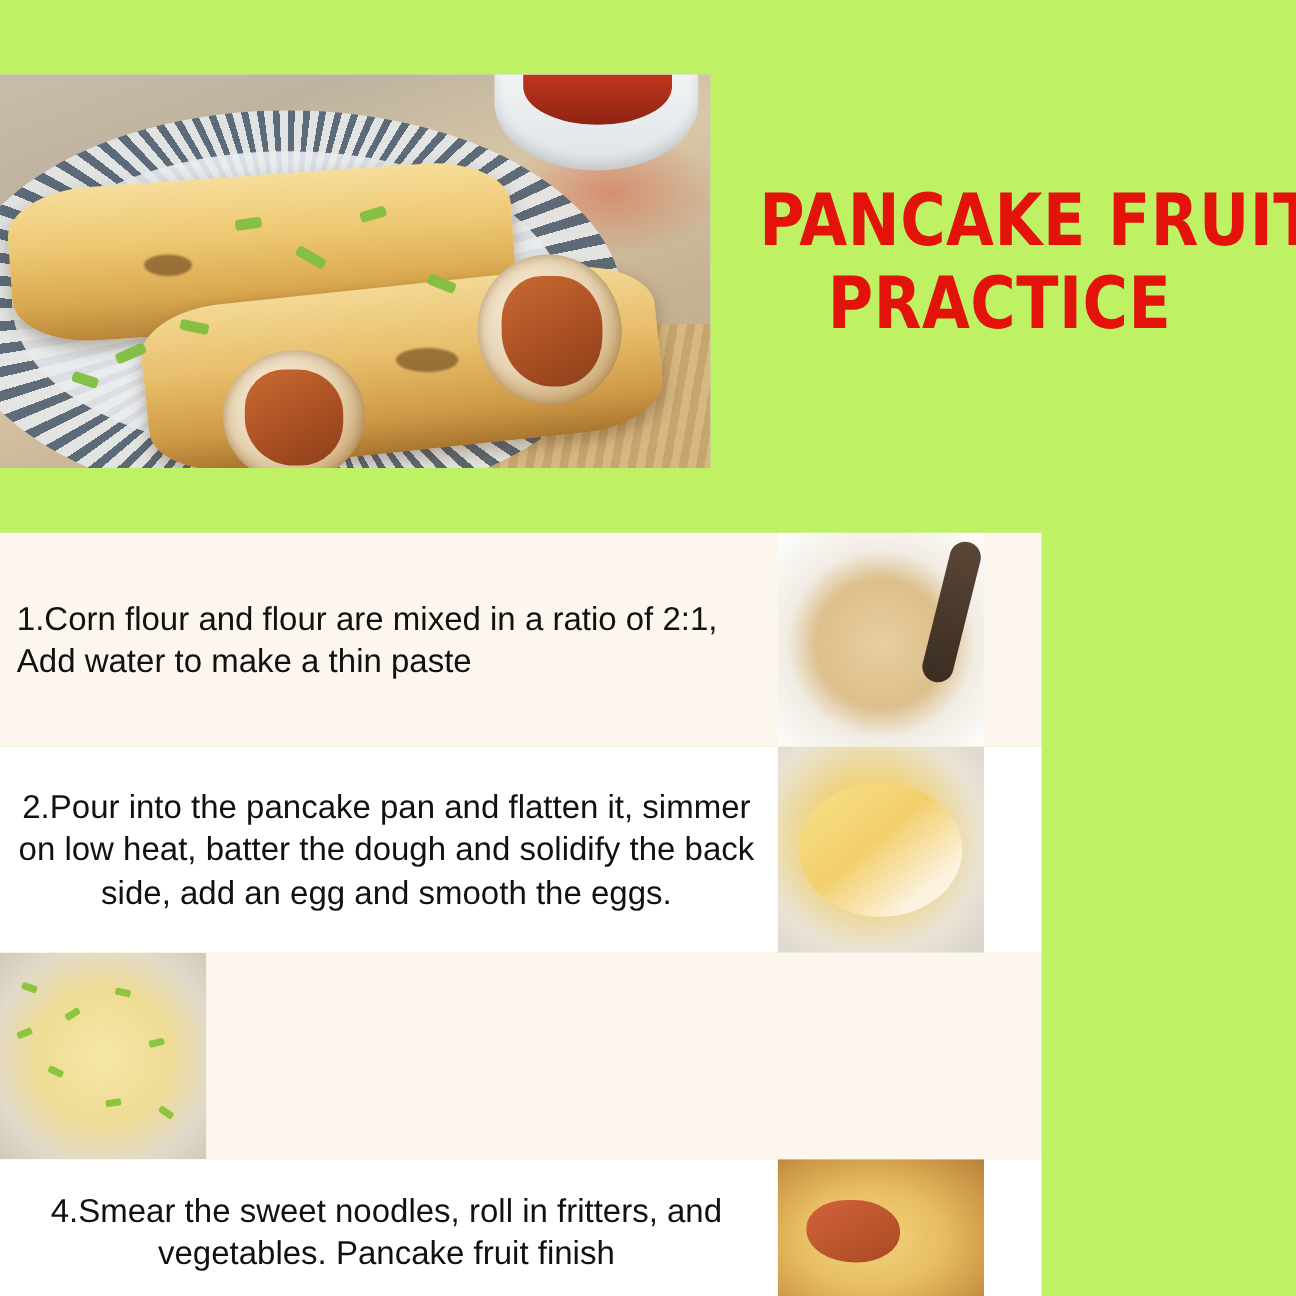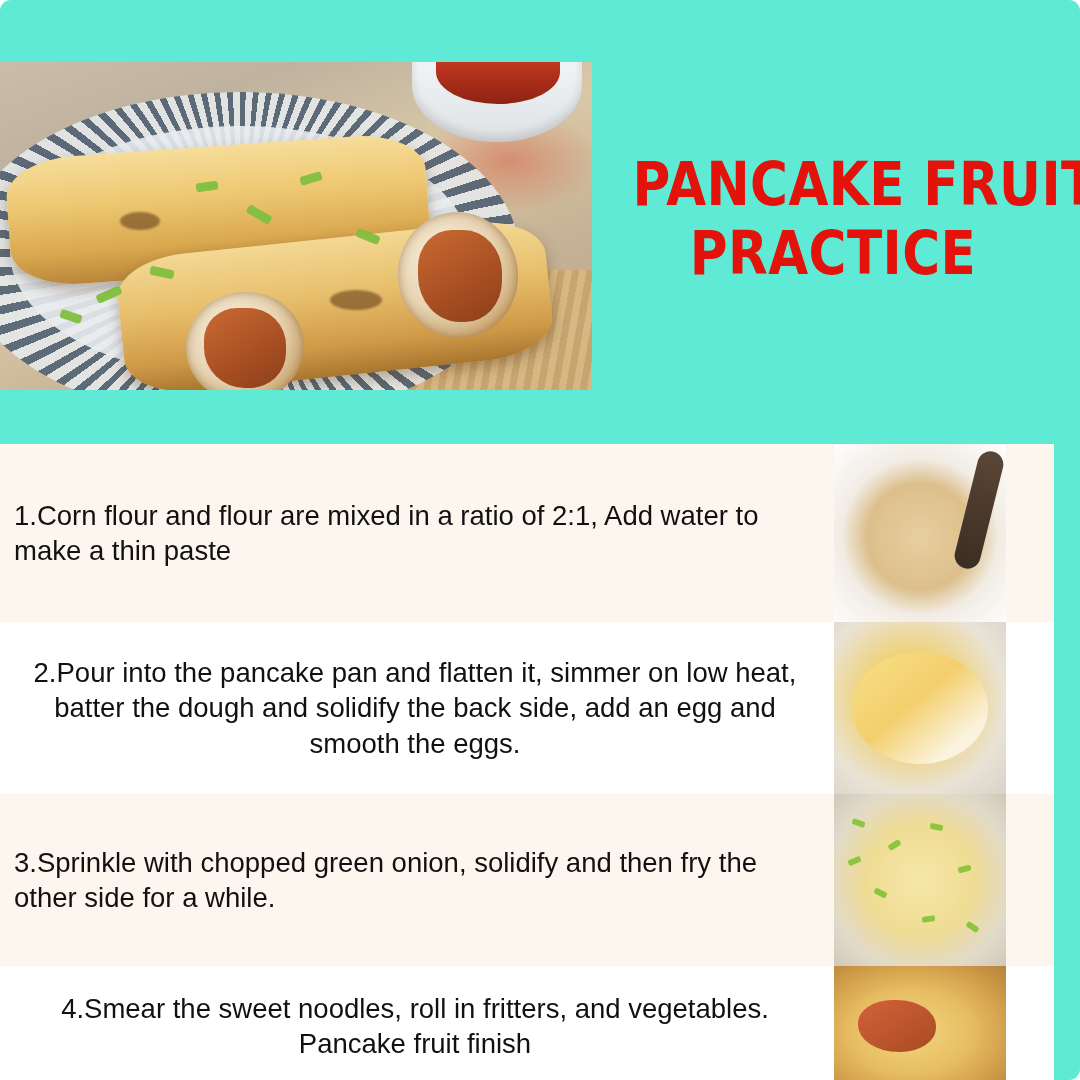--- a/index.html
+++ b/index.html
@@ -7,22 +7,21 @@
     width: 1080px;
     height: 1080px;
     background: #ffffff;
     font-family: "Liberation Sans", sans-serif;
     overflow: hidden;
   }
   .page {
     position: relative;
     width: 1080px;
     height: 1080px;
-    background: #5eead4;
-    border-radius: 11px;
+    background: #bef264;
   }
 
   
   .hero {
     position: absolute;
     left: 0; top: 62px;
     width: 592px; height: 328px;
     overflow: hidden;
     background: #d8cfc4;
   }
@@ -142,21 +141,21 @@
   
   .steps {
     position: absolute;
     left: 0; top: 444px;
     width: 1080px;
   }
   .step {
     position: relative;
     display: flex;
     align-items: stretch;
-    width: 1054px;
+    width: 868px;
   }
   .step.alt { background: #fdf6ee; }
   .step.plain { background: #ffffff; text-align: center; }
   .step-text {
     flex: 1;
     padding: 0 18px 0 14px;
     display: flex;
     align-items: center;
     font-size: 27.5px;
     line-height: 1.28;
@@ -272,21 +271,20 @@
     </div>
 
     <div class="step plain s2">
       <div class="step-text">2.Pour into the pancake pan and flatten it, simmer on low heat, batter the dough and solidify the back side, add an egg and smooth the eggs.</div>
       <div class="step-thumb">
         <div class="thumb-pan"></div>
       </div>
     </div>
 
     <div class="step alt s3">
-      <div class="step-text">3.Sprinkle with chopped green onion, solidify and then fry the other side for a while.</div>
       <div class="step-thumb">
         <div class="thumb-onion">
           <span class="sp" style="left:18px; top:26px; transform:rotate(20deg);"></span>
           <span class="sp" style="left:54px; top:48px; transform:rotate(-32deg);"></span>
           <span class="sp" style="left:96px; top:30px; transform:rotate(12deg);"></span>
           <span class="sp" style="left:124px;top:72px; transform:rotate(-14deg);"></span>
           <span class="sp" style="left:40px; top:96px; transform:rotate(26deg);"></span>
           <span class="sp" style="left:88px; top:122px;transform:rotate(-8deg);"></span>
           <span class="sp" style="left:132px;top:130px;transform:rotate(34deg);"></span>
           <span class="sp" style="left:14px; top:64px; transform:rotate(-22deg);"></span>

